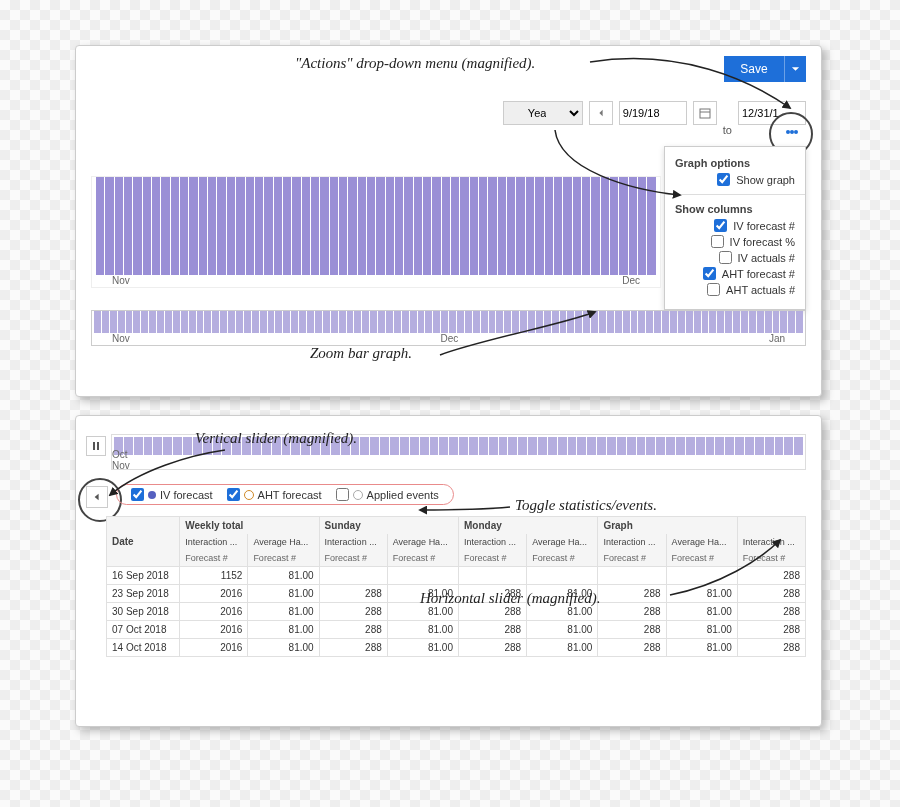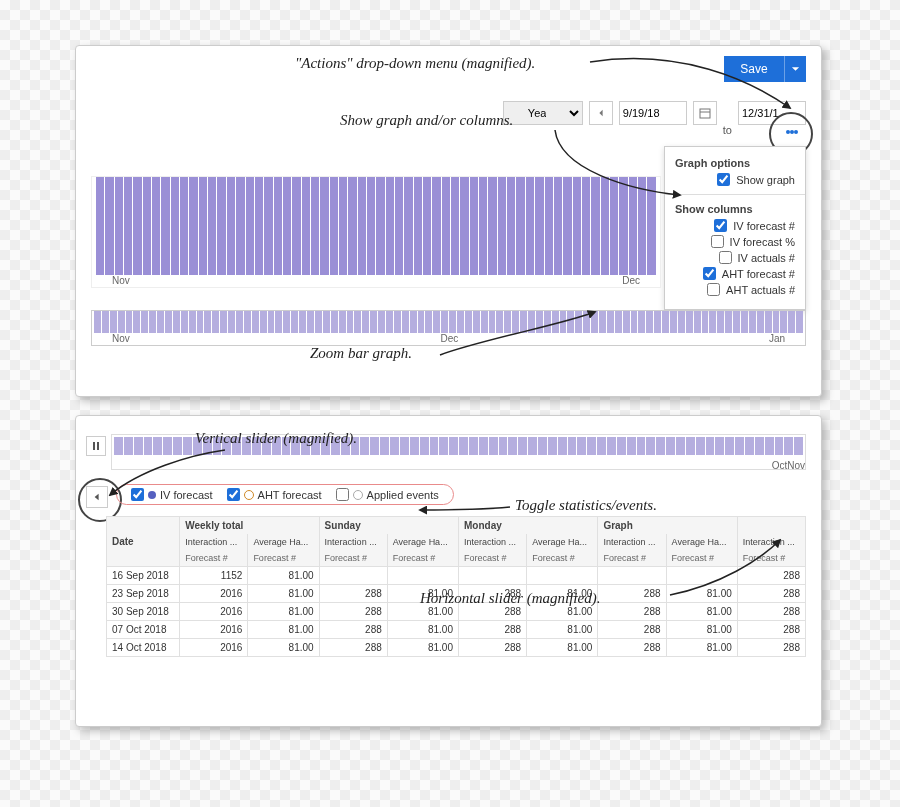--- a/index.html
+++ b/index.html
@@ -45,21 +45,21 @@
 .axis{position:absolute;left:0;right:0;bottom:-4px;height:16px;display:flex;justify-content:space-between;padding:0 20px;font-size:10px;color:#666;}
 
 .zoom{position:absolute;left:15px;right:15px;top:264px;height:34px;border:1px solid #ccc;}
 .zoom .zbars{position:absolute;left:0;right:0;top:0;bottom:12px;display:flex;gap:1px;padding:0 2px;}
 .zoom .zbars div{flex:1;background:#b5aedf;}
 .zoom .zaxis{position:absolute;left:0;right:0;bottom:-4px;height:16px;display:flex;justify-content:space-between;padding:0 20px;font-size:10px;color:#666;}
 
 .mini-bar{position:absolute;left:35px;right:15px;top:18px;height:34px;border:1px solid #ddd;}
 .mini-bar .mb{position:absolute;left:2px;right:2px;top:2px;bottom:14px;display:flex;gap:1px;}
 .mini-bar .mb div{flex:1;background:#b5aedf;}
-.mini-bar .ml{position:absolute;left:0;right:0;bottom:-2px;display:flex;justify-content:flex-end;font-size:10px;color:#666;}
+.mini-bar .ml{position:absolute;left:0;right:0;bottom:-2px;display:flex;justify-content:flex-end;font-size:10px;color:#666;flex-direction:column;}
 .pause{position:absolute;left:10px;top:20px;width:18px;height:18px;border:1px solid #ccc;display:flex;align-items:center;justify-content:center;cursor:pointer;}
 .pause div{width:2px;height:8px;background:#555;margin:0 1px;}
 .vslider{position:absolute;left:10px;top:70px;width:20px;height:20px;border:1px solid #ccc;display:flex;align-items:center;justify-content:center;cursor:pointer;}
 .vslider svg{width:8px;height:8px;fill:#555;}
 .magnify.vslide{left:2px;top:62px;}
 
 .toggles{position:absolute;left:40px;top:68px;display:flex;align-items:flex-start;gap:14px;border:1px solid #e98b8b;border-radius:12px;padding:3px 14px;font-size:11px;}
 .toggles label{display:flex;align-items:center;gap:4px;cursor:pointer;}
 .toggles input{accent-color:#1e6fd9;margin:0;}
 .legend-dot{width:8px;height:8px;border-radius:50%;display:inline-block;}
@@ -547,21 +547,20 @@
               <td class="num">288</td>
               <td class="num">81.00</td>
               <td class="num">288</td>
             </tr>
           </tbody>
   </table>
  </div>
 </div>
 
 <div class="callout" style="left:295px;top:55px">"Actions" drop-down menu (magnified).</div>
-<div class="callout" style="left:340px;top:112px">Show graph and/or columns.</div>
 <div class="callout" style="left:310px;top:345px">Zoom bar graph.</div>
 <div class="callout" style="left:195px;top:430px">Vertical slider (magnified).</div>
 <div class="callout" style="left:515px;top:497px">Toggle statistics/events.</div>
 <div class="callout" style="left:420px;top:590px">Horizontal slider (magnified).</div>
 
 <svg class="arrow" style="left:0;top:0;width:900px;height:807px">
  <defs>
         <marker id="ah" viewBox="0 0 10 10" refX="8" refY="5" markerWidth="6" markerHeight="6" orient="auto">
           <path d="M0 0L10 5L0 10z" fill="#222"></path>
         </marker>

